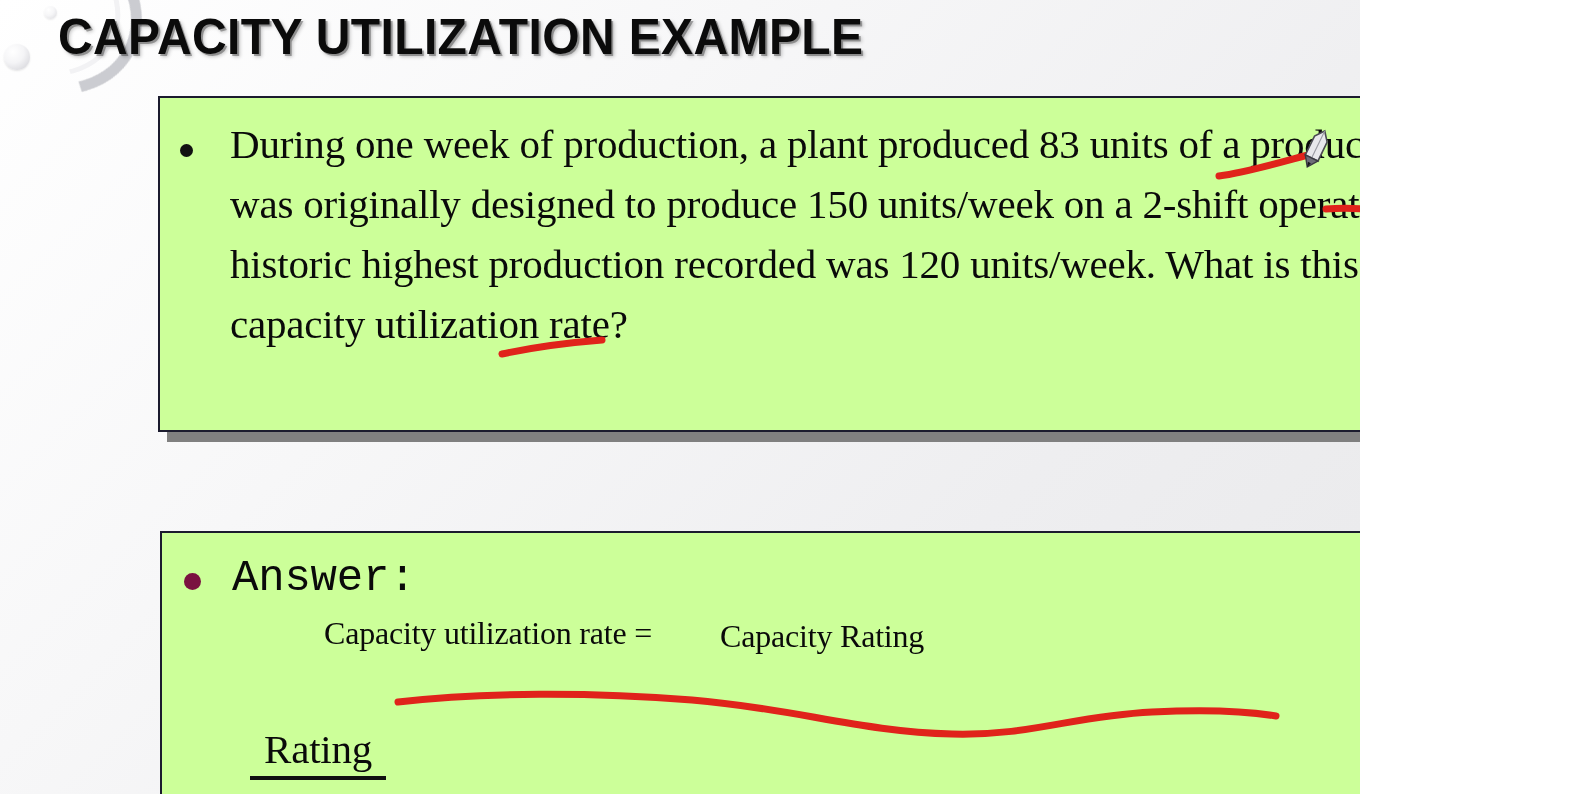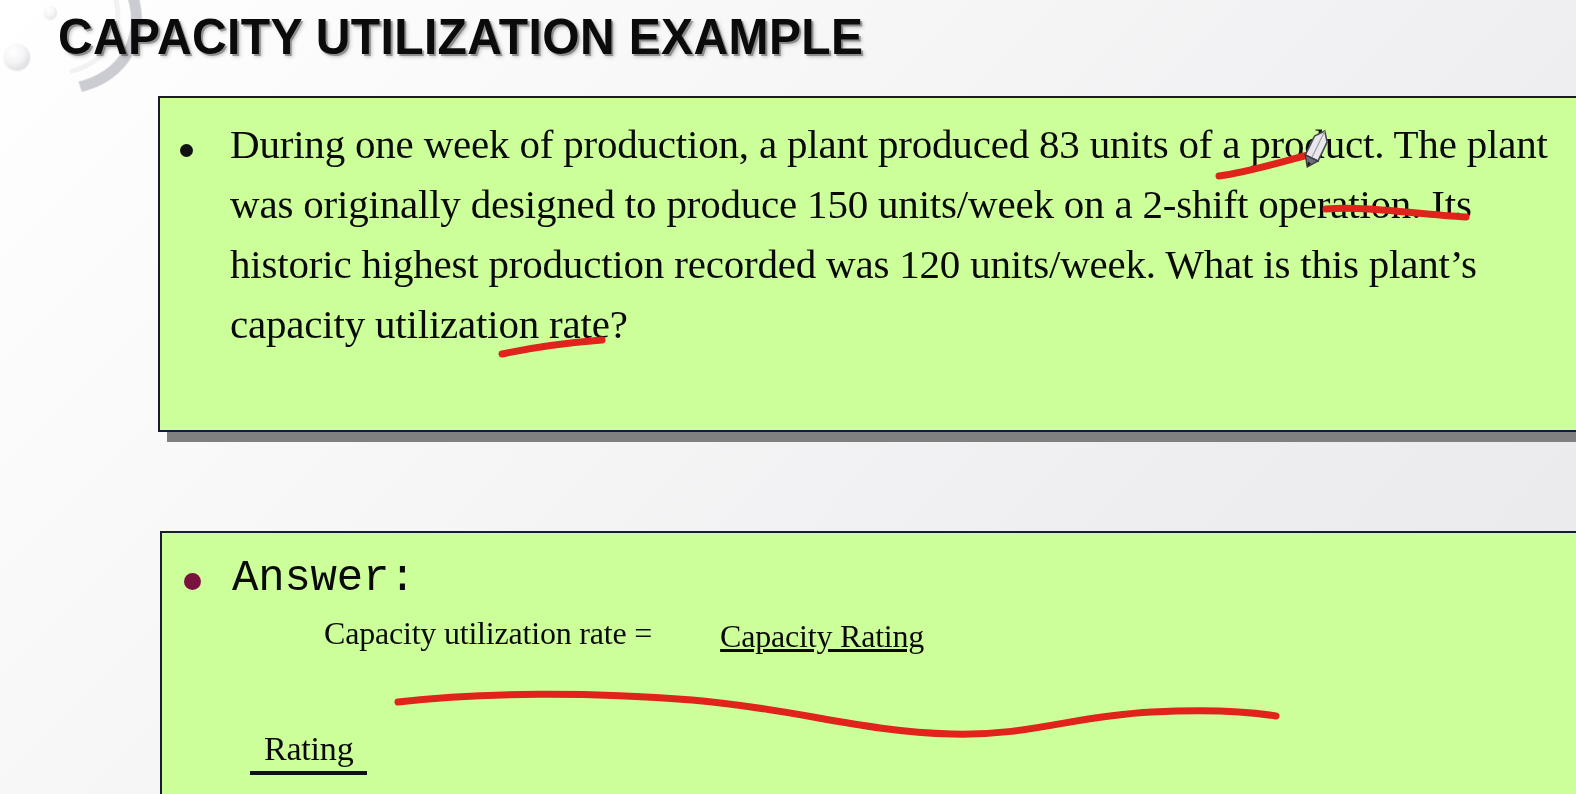--- a/index.html
+++ b/index.html
@@ -3,21 +3,21 @@
 <meta charset="utf-8">
 <title>Capacity Utilization Example</title>
 <style>
   html, body {
     margin: 0;
     padding: 0;
     background: #ffffff;
   }
   #slide {
     position: relative;
-    width: 1576px;
+    width: 1360px;
     height: 794px;
     overflow: hidden;
     background: linear-gradient(135deg, #ffffff 0%, #f7f7f8 35%, #eeeef0 70%, #e9e9eb 100%);
     font-family: "Liberation Serif", "DejaVu Serif", serif;
   }
 
   
   .deco-swoosh {
     position: absolute;
     left: -66px;
@@ -141,21 +141,21 @@
   #answer-formula {
     left: 162px;
     top: 72px;
     font-size: 32px;
     line-height: 56px;
     white-space: nowrap;
   }
   #answer-rating {
     left: 88px;
     top: 188px;
-    font-size: 34px;
+    font-size: 41px;
     line-height: 56px;
     white-space: nowrap;
   }
 
   
   .fraction {
     display: inline-block;
     vertical-align: middle;
     text-align: center;
     margin-left: 62px;
@@ -165,21 +165,20 @@
   .fraction .num {
     display: block;
     padding: 0 6px 2px 6px;
     border-bottom: 3px solid #101010;
     line-height: 54px;
   }
   .fraction .den {
     display: block;
     padding: 2px 6px 0 6px;
     line-height: 54px;
-    text-decoration: underline;
   }
 
   .underline-black {
     border-bottom: 4px solid #101010;
     padding: 0 14px 4px 14px;
   }
 
   
   .ink {
     position: absolute;

